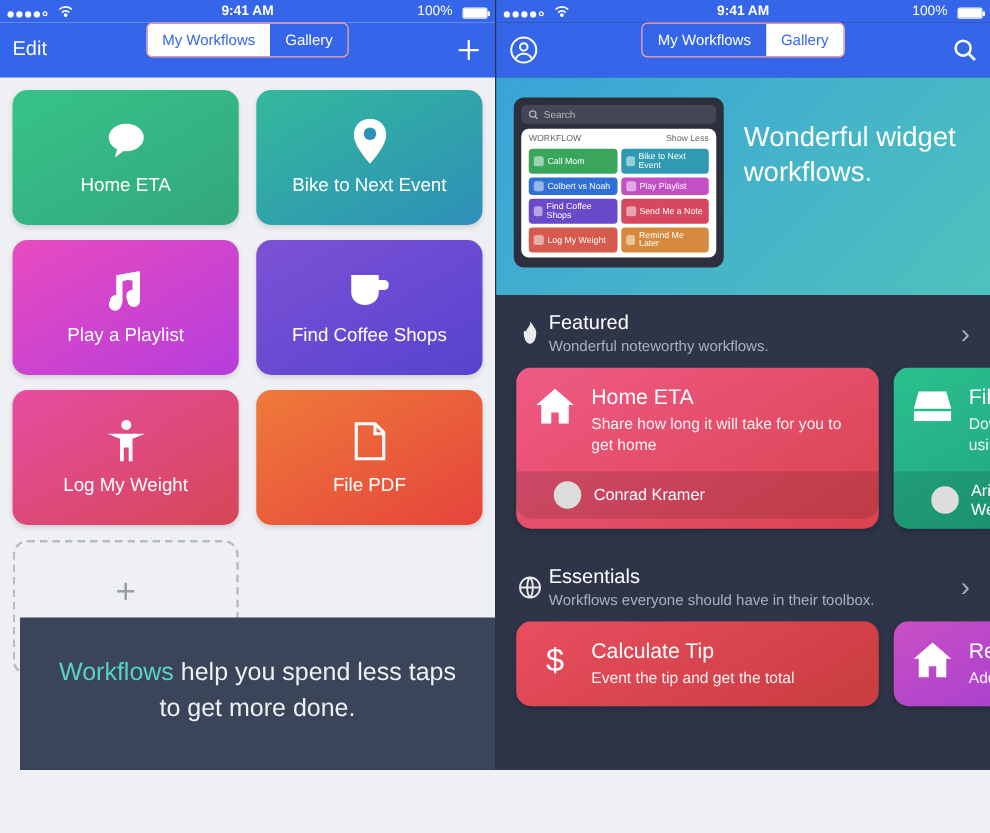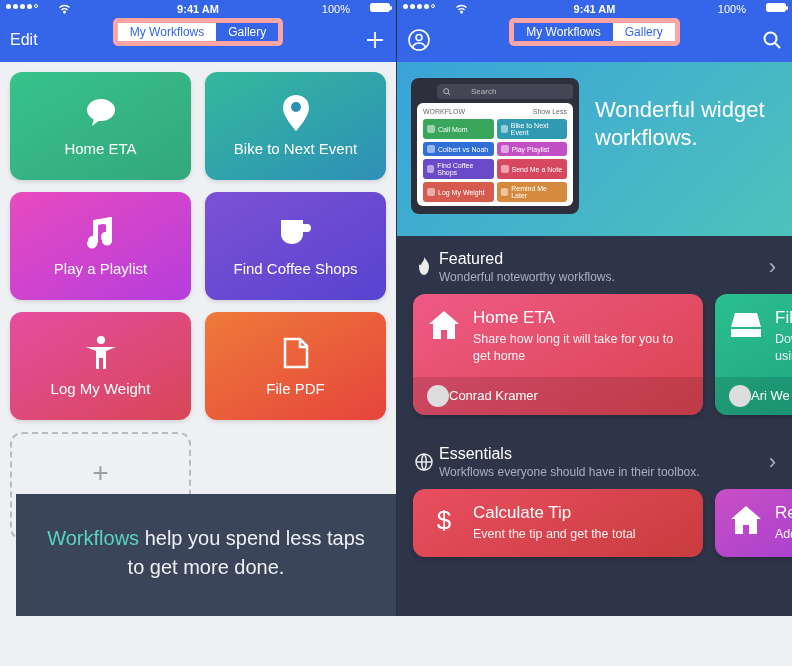--- a/index.html
+++ b/index.html
@@ -25,42 +25,42 @@
   .status-bar {
     height: 18px;
     background: #3565e8;
     color: #fff;
     font-size: 11px;
     display: flex;
     align-items: center;
     padding: 0 6px;
     justify-content: space-between;
   }
-  .status-left, .status-right { display: flex; align-items: flex-start; gap: 20px; }
+  .status-left, .status-right { display: flex; align-items: flex-end; gap: 8px; }
   .status-center { position:absolute; left:50%; transform:translateX(-50%); font-weight:600; font-size:11px; }
   .dots { display:flex; gap:2px; }
   .dots span { width:5px; height:5px; border-radius:50%; background:#fff; display:inline-block; }
   .dots span.empty { background:transparent; border:1px solid #fff; width:4px; height:4px; }
   .battery { width:20px; height:9px; border:1px solid #fff; border-radius:2px; position:relative; }
   .battery::after { content:""; position:absolute; right:-3px; top:2px; width:2px; height:4px; background:#fff; border-radius:1px; }
   .battery-inner { background:#fff; height:100%; width:100%; border-radius:1px; }
 
   
   .nav-bar {
     height: 44px;
     background: #3565e8;
     display: flex;
     justify-content: space-between;
     padding: 0 10px;
     color: #fff;
   }
   .nav-btn { color:#fff; font-size:16px; min-width:40px; display:flex; align-items:center; }
   .nav-btn.right { justify-content:flex-end; }
   .segmented {
-    display:flex; border:5px solid #fca5a5; border-radius:5px; overflow:hidden;
+    display:flex; border:1px solid #fca5a5; border-radius:5px; overflow:hidden;
     height:28px; font-size:12px;
   }
   .segmented div {
     padding: 0 12px; display:flex; align-items:center; color:#fff;
   }
   .segmented div.active { background:#fff; color:#3565e8; }
 
   
   .grid {
     padding: 10px;
@@ -115,21 +115,21 @@
   }
   .hero-phone {
     width: 168px;
     background:#2d2f3d;
     border-radius:8px;
     padding:6px 6px 8px;
     font-size:8px;
   }
   .hero-search {
     background:#444656; border-radius:4px; padding:3px 6px; color:#bbb;
-    display:flex; align-items:center; gap:20px; margin-bottom:4px;margin-left:20px;
+    display:flex; align-items:center; gap:4px; margin-bottom:4px;
   }
   .hero-widget {
     background:#fff; border-radius:6px; padding:5px 6px 4px;
   }
   .hero-whead { display:flex; justify-content:space-between; font-size:7px; color:#666; margin-bottom:4px; }
   .hero-rows { display:grid; grid-template-columns:1fr 1fr; gap:3px; }
   .hero-row { border-radius:3px; padding:3px 4px; font-size:7px; color:#fff; display:flex; align-items:center; gap:3px; }
   .hero-row .ic { width:8px; height:8px; background:rgba(255,255,255,0.5); border-radius:2px; }
   .hero-title { font-size:22px; line-height:1.25; flex:1; padding-top:18px; }
   .dark-list { background:#2e3548; flex:1; }
@@ -151,22 +151,22 @@
     padding: 14px 14px 0; font-size:13px; position:relative;
     box-shadow: 0 2px 5px rgba(0,0,0,0.2);
   }
   .card-head { display:flex; gap:12px; }
   .card-icon { width:34px; height:34px; display:flex; align-items:center; justify-content:center; }
   .card-title { font-size:17px; font-weight:500; margin-bottom:3px; }
   .card-sub { font-size:12.5px; opacity:0.92; line-height:1.35; }
   .card-foot {
     margin: 12px -14px 0;
     background: rgba(0,0,0,0.12);
-    display:flex; align-items:center; 
-    padding: 8px 14px; font-size:13px;
+    display:flex; align-items:center; gap:10px;
+    padding: 8px 30px; font-size:13px;
     border-bottom-left-radius:12px; border-bottom-right-radius:12px;
   }
   .avatar { width:22px; height:22px; border-radius:50%; background:#ddd; }
   .card.sm { width: 130px; }
 </style>
 </head>
 <body>
 
 <div class="screen">
   <div class="status-bar">

